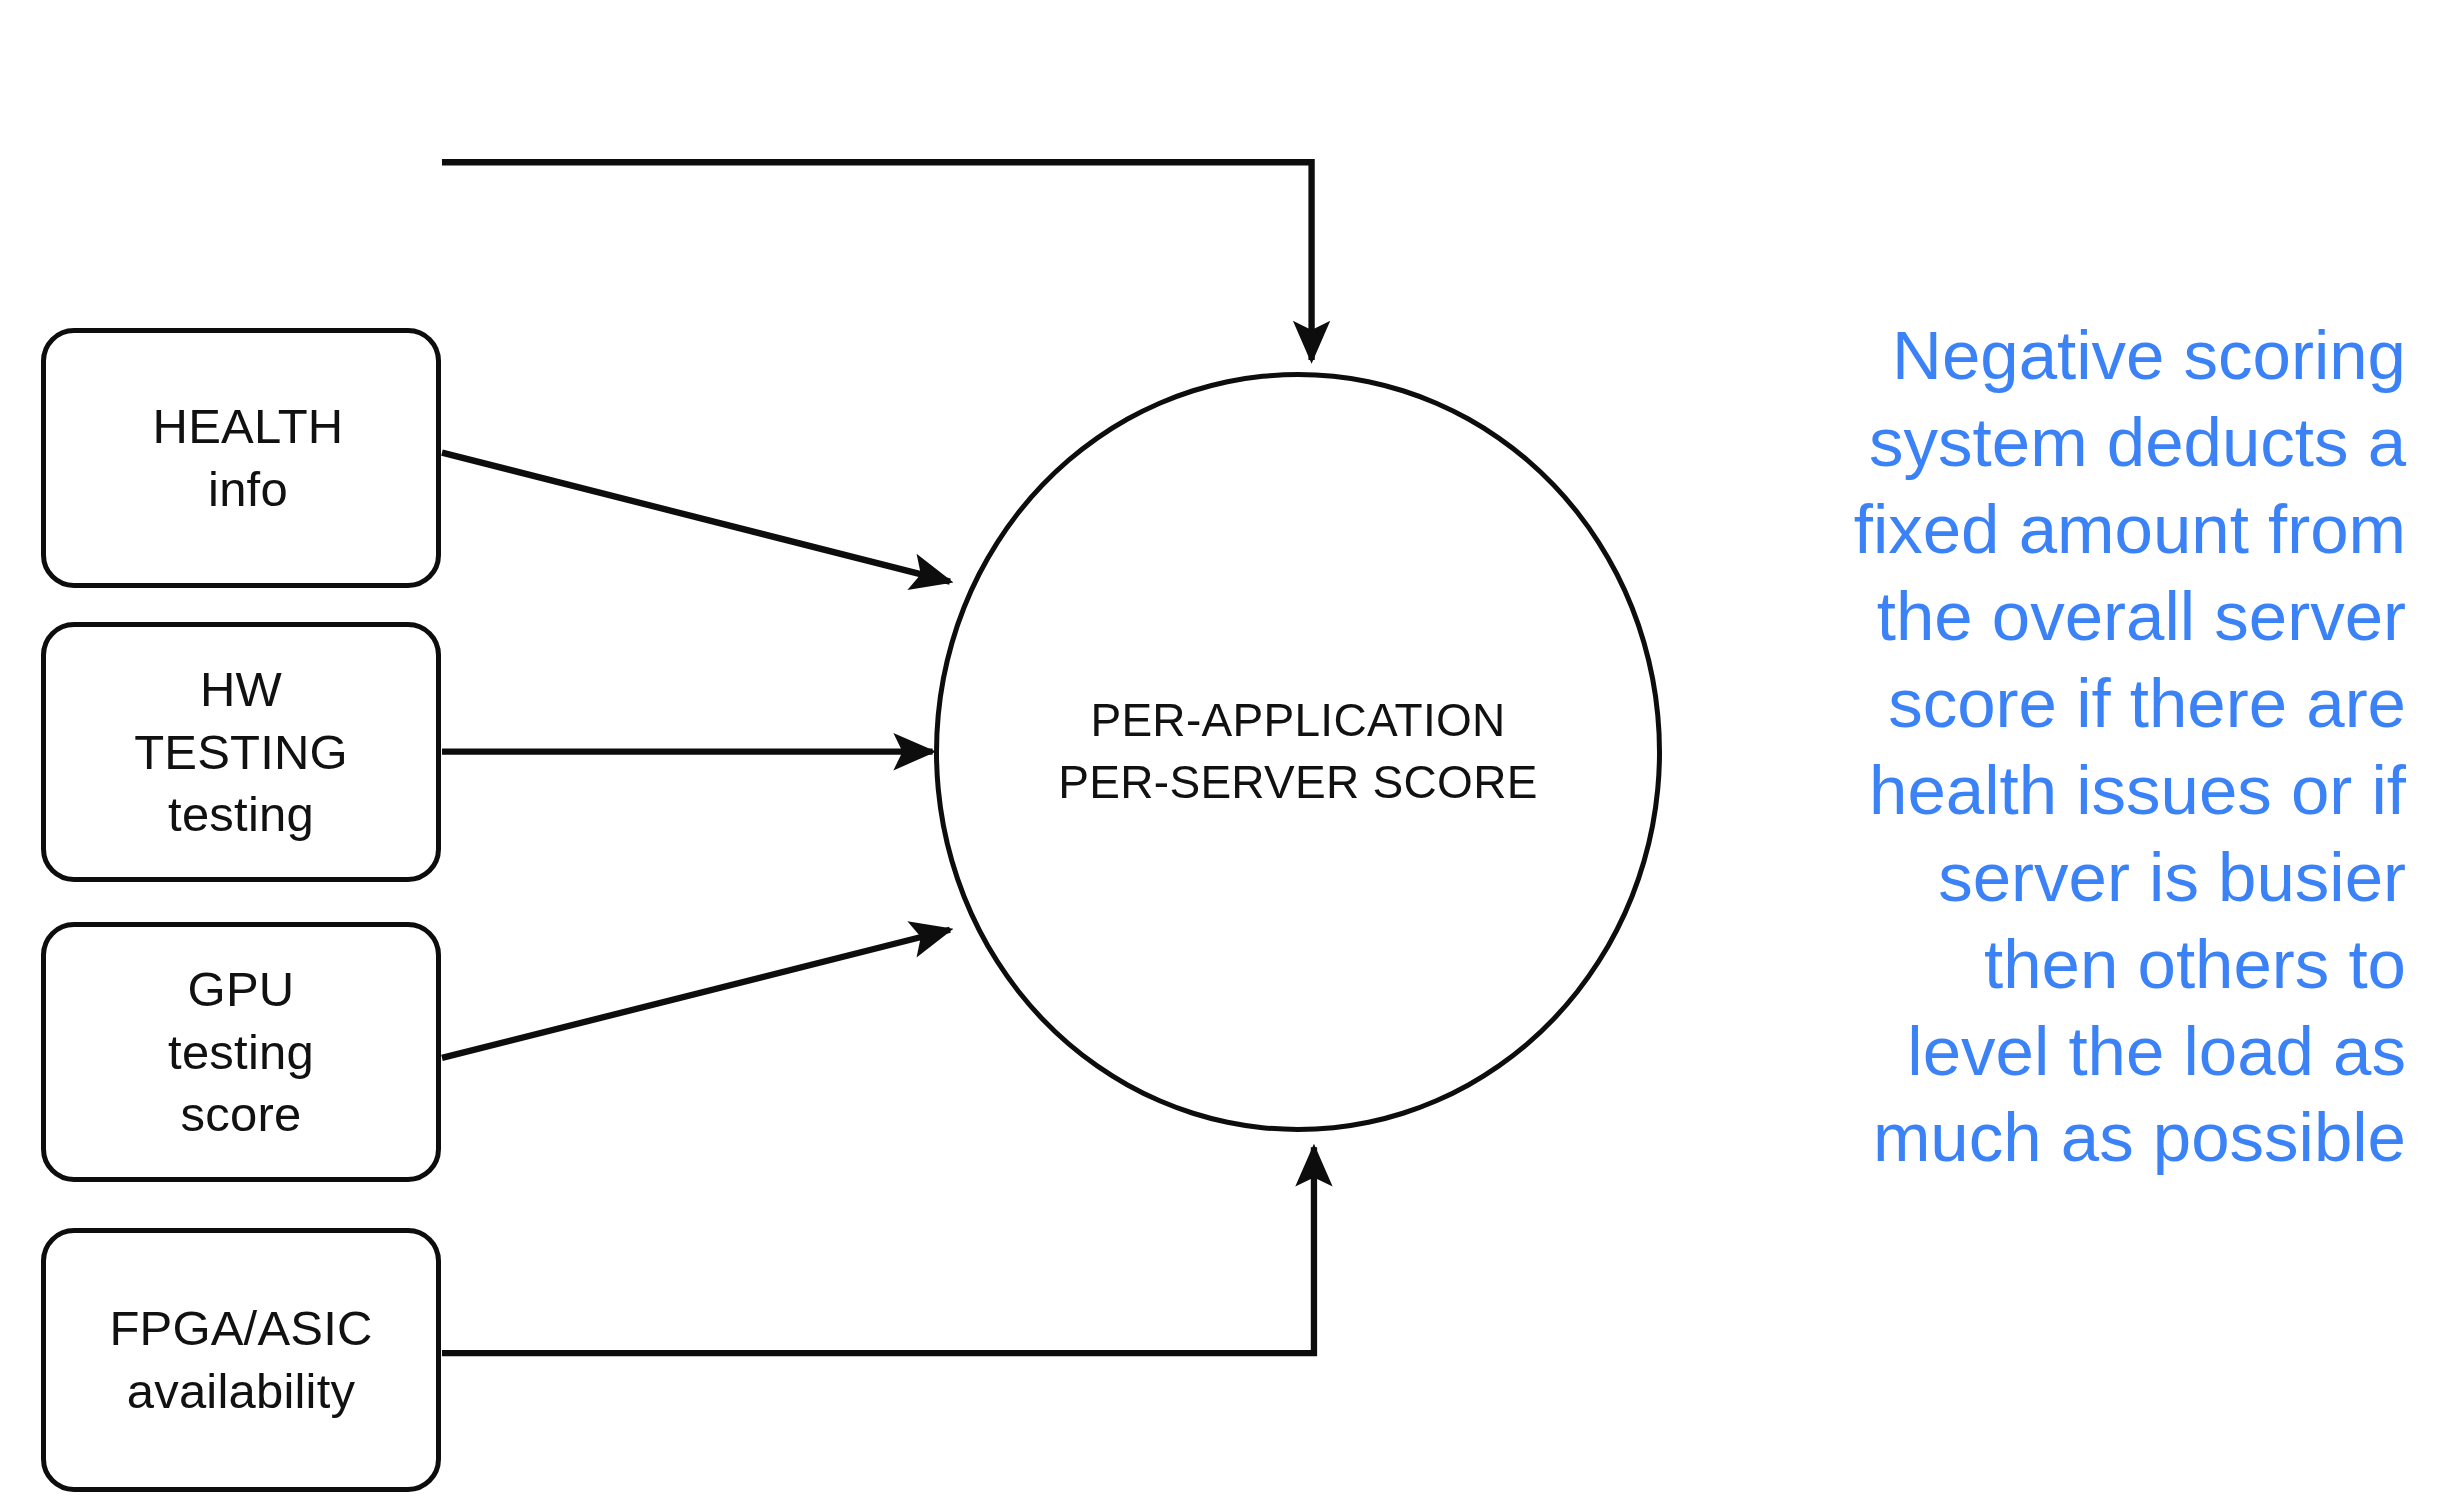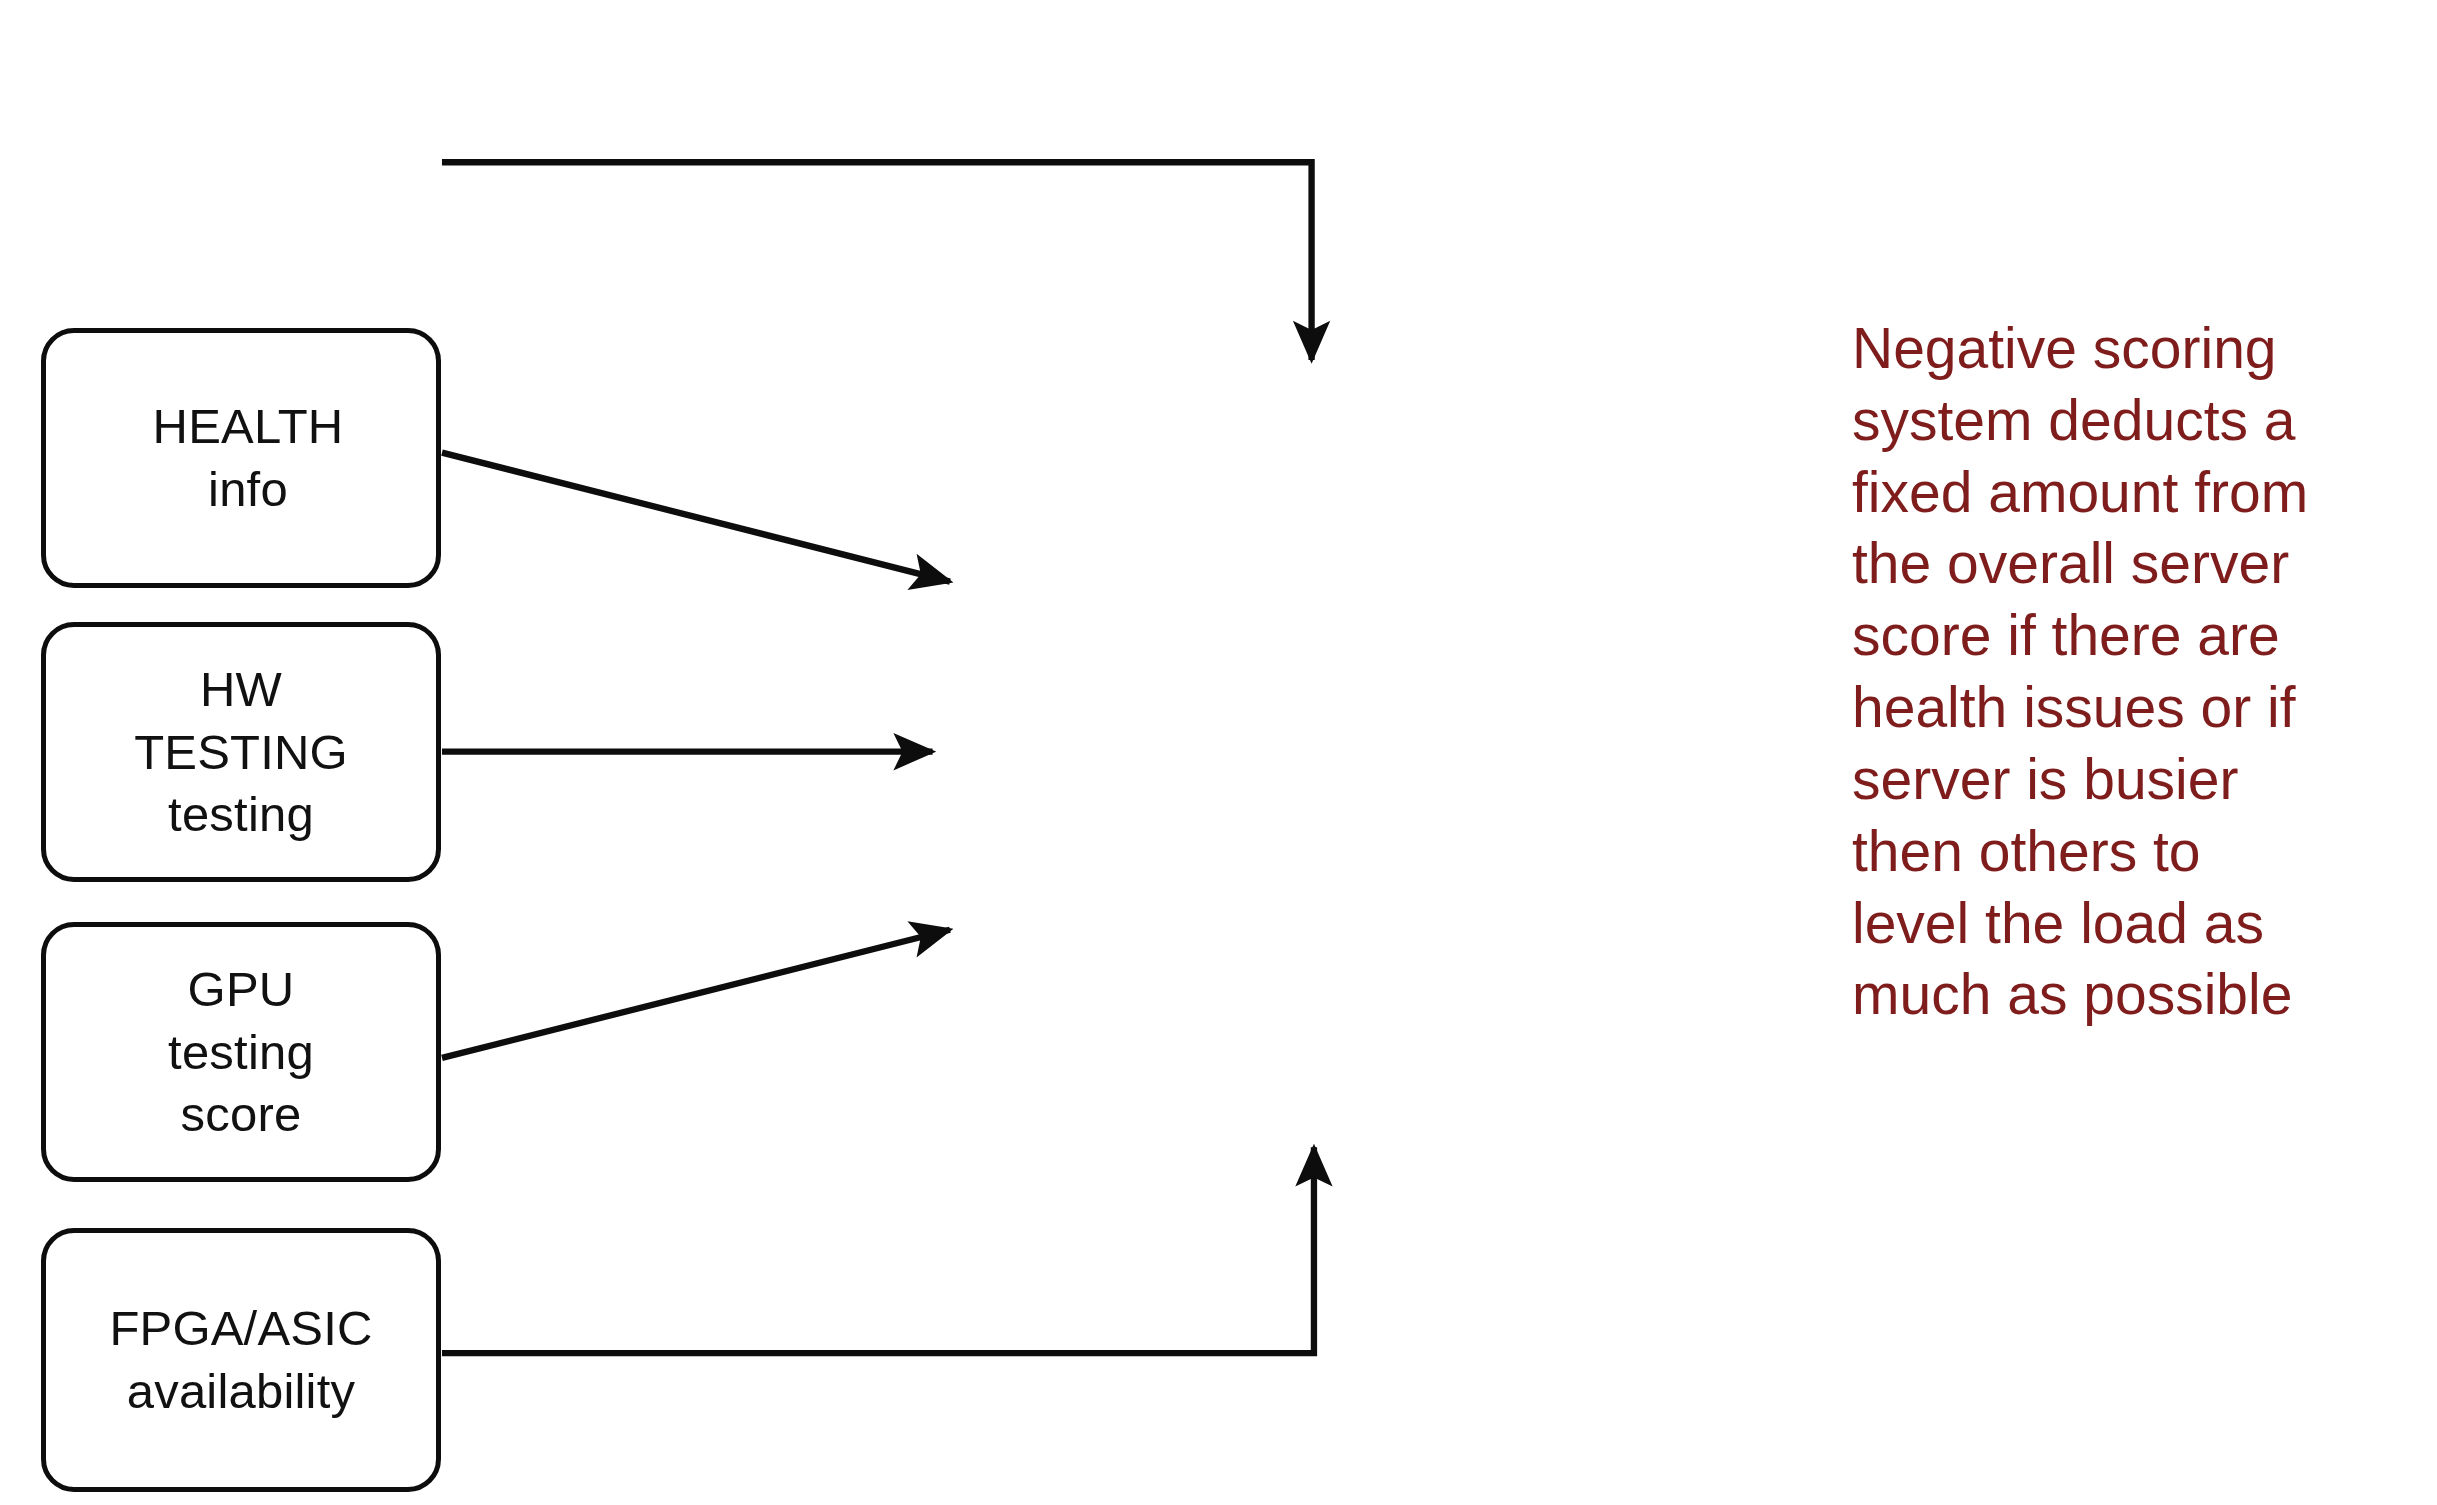--- a/index.html
+++ b/index.html
@@ -54,24 +54,24 @@
   .hub-label {
     font-size: 46px;
     line-height: 1.34;
     text-align: center;
     white-space: pre-line;
     color: #111111;
     letter-spacing: 0.3px;
   }
   .side-note {
     position: absolute;
-    text-align: left;
-    font-size: 57px;
+    text-align: right;
+    font-size: 69px;
     line-height: 1.26;
-    color: #7f1d1d;
+    color: #3b82f6;
     white-space: pre-line;
   }
 </style>
 </head>
 <body>
 
 <div id="canvas">
 
   <svg class="diagram-svg" viewBox="0 0 3080 1902">
     <defs>
@@ -107,20 +107,24 @@
     <div class="node-label">GPU
 testing
 score</div>
   </div>
 
   <div class="node-box" style="left:41px; top:1228px; width:400px; height:264px;">
     <div class="node-label">FPGA/ASIC
 availability</div>
   </div>
 
+  <div class="hub-circle" style="left:934px; top:372px; width:728px; height:760px;">
+    <div class="hub-label">PER-APPLICATION
+PER-SERVER SCORE</div>
+  </div>
 
   <div class="side-note" style="left:1852px; top:313px; width:554px;">Negative scoring
 system deducts a
 fixed amount from
 the overall server
 score if there are
 health issues or if
 server is busier
 then others to
 level the load as

